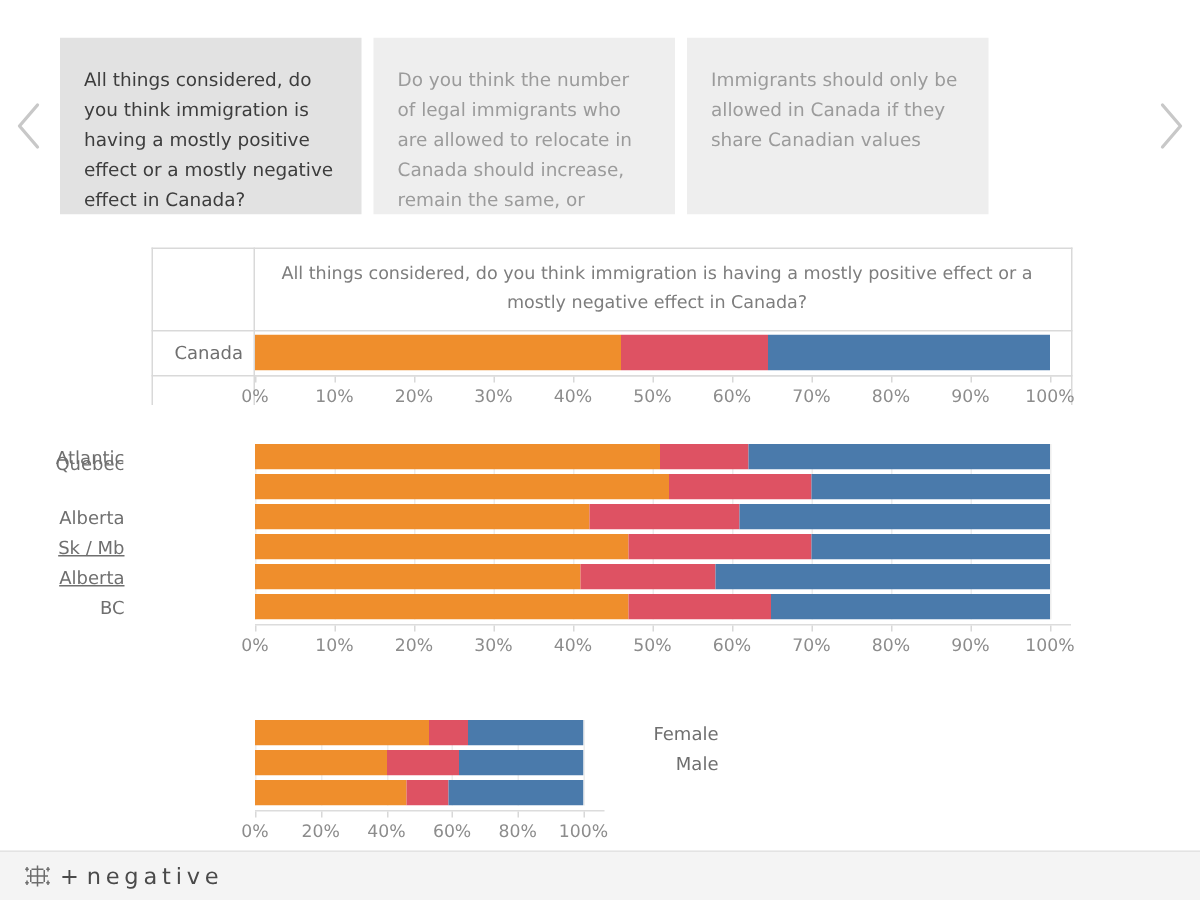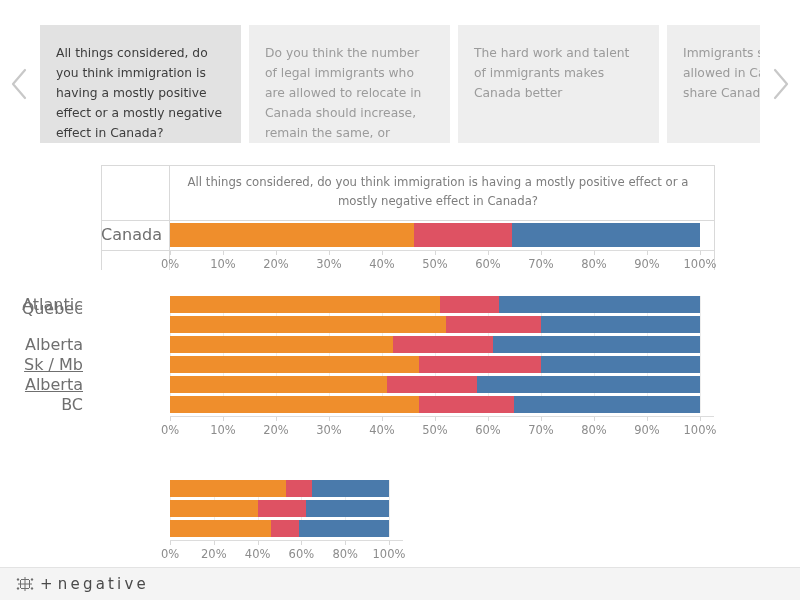--- a/index.html
+++ b/index.html
@@ -34,21 +34,21 @@
     cursor: pointer; overflow: hidden;
   }
   .tab-card.active { background: #e2e2e2; color: #3d3d3d; }
 
   
   .axis-label {
     position: absolute; font-size: 11.5px; color: #8c8c8c;
     white-space: nowrap; transform: translateX(-50%);
   }
   .row-label {
-    position: absolute; font-size: 16px; color: #6f6f6f;
+    position: absolute; font-size: 12px; color: #6f6f6f;
     text-align: left; white-space: nowrap;
   }
   .bar { position: absolute; display: flex; overflow: hidden; }
   .seg { height: 100%; }
   .gridline { position: absolute; width: 1px; background: #ededed; }
   .tickmark { position: absolute; width: 1px; height: 4px; background: #d8d8d8; }
   .axis-rule { position: absolute; height: 1px; background: #dcdcdc; }
 
   
   .canada-panel { position: absolute; left: 101px; top: 165px; width: 614px; height: 105px; }
@@ -88,21 +88,20 @@
 
   <div class="tabstrip">
     <div class="tab-arrow">
       <svg width="20" height="34" viewBox="0 0 20 34" aria-hidden="true">
         <polyline points="15,3 3,17 15,31" fill="none" stroke="#c8c8c8" stroke-width="2.2" stroke-linecap="round" stroke-linejoin="round"></polyline>
       </svg>
     </div>
     <div class="tab-track" id="tab-track">
         <div class="tab-card active"><span>All things considered, do you think immigration is having a mostly positive effect or a mostly negative effect in Canada?</span></div>
         <div class="tab-card"><span>Do you think the number of legal immigrants who are allowed to relocate in Canada should increase, remain the same, or decrease?</span></div>
-        <div class="tab-card"><span>The hard work and talent of immigrants makes Canada better</span></div>
         <div class="tab-card"><span>Immigrants should only be allowed in Canada if they share Canadian values</span></div>
       </div>
     <div class="tab-arrow">
       <svg width="20" height="34" viewBox="0 0 20 34" aria-hidden="true">
         <polyline points="5,3 17,17 5,31" fill="none" stroke="#c8c8c8" stroke-width="2.2" stroke-linecap="round" stroke-linejoin="round"></polyline>
       </svg>
     </div>
   </div>
 
   <div class="canada-panel">
@@ -253,20 +252,26 @@
         <div class="axis-label" style="left: 257.6px; top: 75px;">40%</div>
         <div class="tickmark" style="left: 301.4px; top: 69px;"></div>
         <div class="axis-label" style="left: 301.4px; top: 75px;">60%</div>
         <div class="tickmark" style="left: 345.2px; top: 69px;"></div>
         <div class="axis-label" style="left: 345.2px; top: 75px;">80%</div>
         <div class="tickmark" style="left: 389px; top: 69px;"></div>
         <div class="axis-label" style="left: 389px; top: 75px;">100%</div>
       </div>
   </div>
 
+  <div class="gender-panel">
+    <div id="gender-plot">
+        <div class="row-label" style="right: 321px; top: 9.5px; line-height: 14px;">Female</div>
+        <div class="row-label" style="right: 321px; top: 29.5px; line-height: 14px;">Male</div>
+      </div>
+  </div>
 
   <div class="footer">
     <div class="tableau-logo">
       <svg class="tableau-mark" width="18" height="18" viewBox="0 0 18 18" aria-hidden="true">
         <g stroke="#6d6d6d" stroke-width="1" fill="none">
           <line x1="9" y1="2" x2="9" y2="16"></line>
             <line x1="2" y1="9" x2="16" y2="9"></line>
           <line x1="4.5" y1="5" x2="4.5" y2="13"></line>
             <line x1="13.5" y1="5" x2="13.5" y2="13"></line>
           <line x1="5" y1="4.5" x2="13" y2="4.5"></line>

